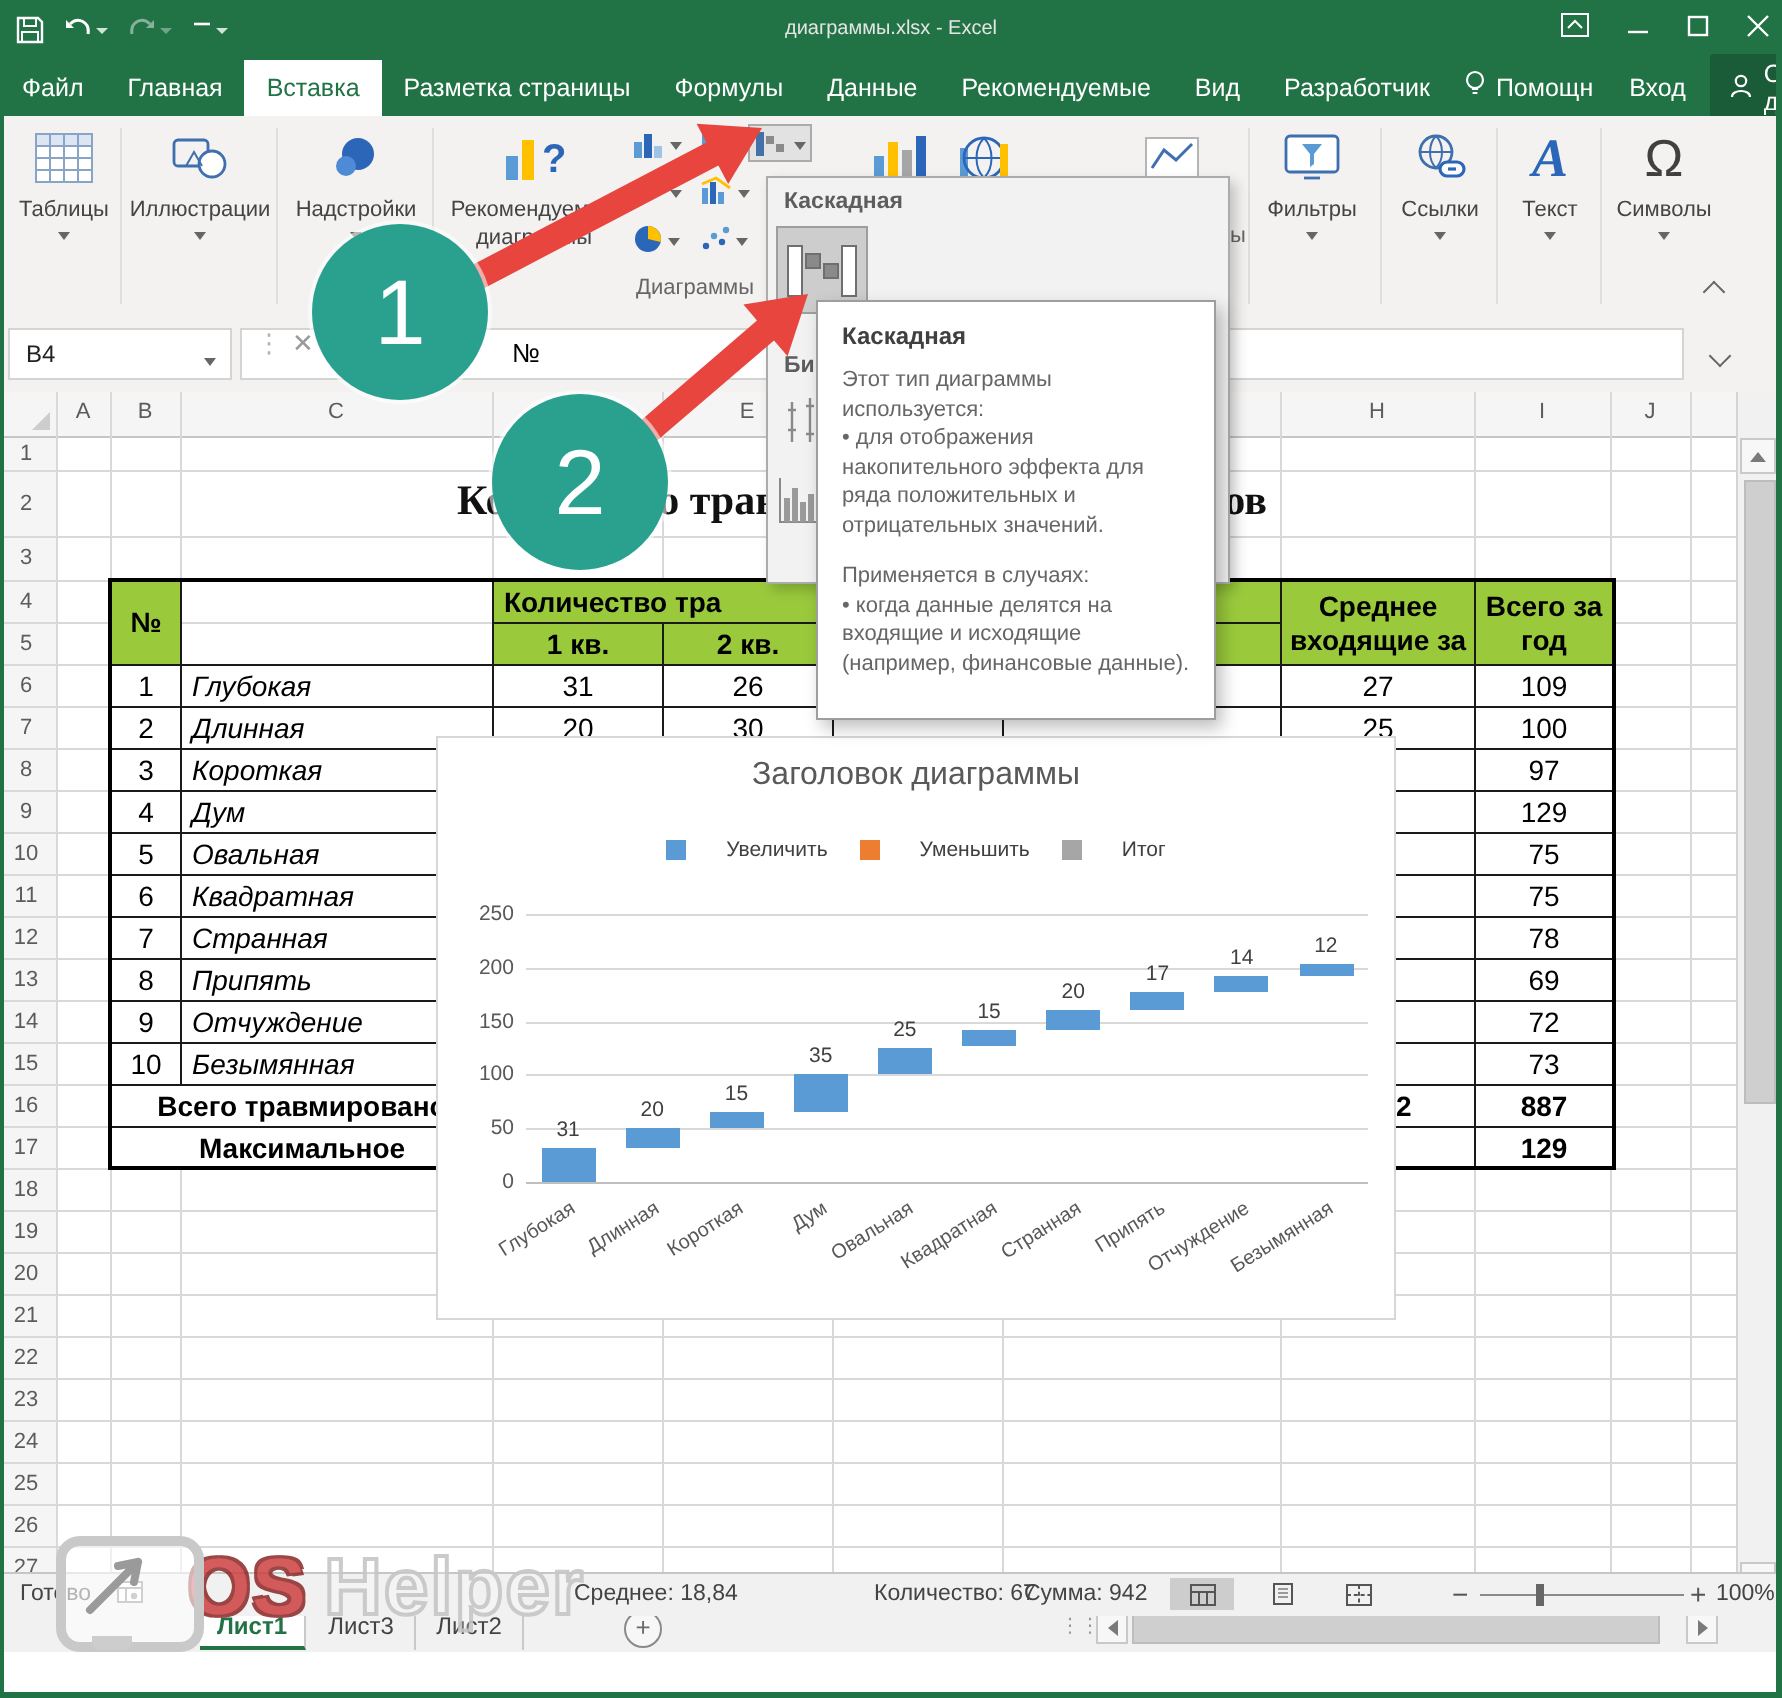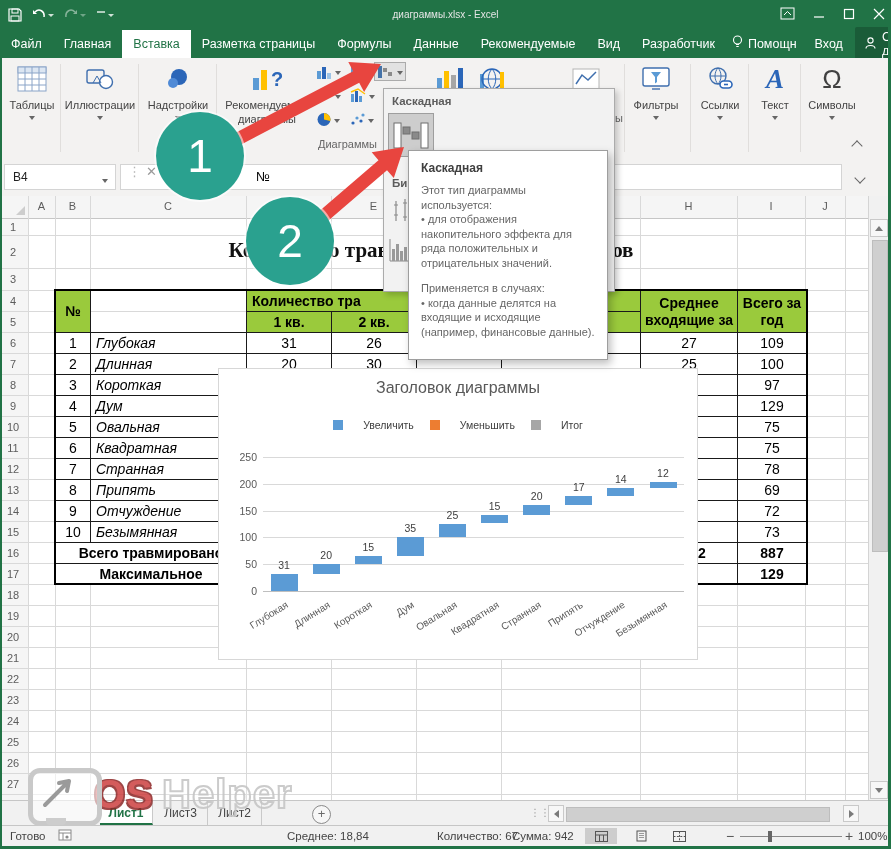--- a/index.html
+++ b/index.html
@@ -79,21 +79,21 @@
   .tt-gap{height:11px;}
   
   #overlay-svg{position:absolute;left:0;top:0;z-index:60;pointer-events:none;}
   .num-circle{position:absolute;width:88px;height:88px;border-radius:50%;background:#2aa18f;color:#fff;display:flex;align-items:center;justify-content:center;font-size:46px;z-index:61;box-shadow:0 0 0 2px rgba(255,255,255,.55);}
   
   .sheetbar{position:absolute;left:0;top:800px;width:888px;height:25px;background:#f1f1f1;border-top:1px solid #c6c6c6;z-index:5;}
   .stab{position:absolute;top:0;height:24px;line-height:24px;text-align:center;font-size:12px;color:#444;border-right:1px solid #c9c9c9;background:#f1f1f1;}
   .stab.active{background:#fff;color:#217346;font-weight:bold;border-bottom:2px solid #217346;box-sizing:border-box;}
   .addsheet{position:absolute;top:4px;width:17px;height:17px;border:1px solid #8a8a8a;border-radius:50%;color:#6a6a6a;font-size:13px;line-height:15px;text-align:center;background:#f7f7f7;}
   .hscroll-btn{position:absolute;top:4px;width:16px;height:17px;background:#f7f7f7;border:1px solid #c9c9c9;box-sizing:border-box;display:flex;align-items:center;justify-content:center;}
-  .statusbar{position:absolute;left:0;top:825px;width:891px;height:21px;background:#f1f1f1;border-top:1px solid #c6c6c6;font-size:11.5px;color:#444;z-index:5;}
+  .statusbar{position:absolute;left:0;top:786px;width:891px;height:21px;background:#f1f1f1;border-top:1px solid #c6c6c6;font-size:11.5px;color:#444;z-index:5;}
   .sb-item{position:absolute;top:4px;}
   .viewbtn{position:absolute;top:2px;width:32px;height:16px;display:flex;align-items:center;justify-content:center;}
   .viewbtn.sel{background:#cdcdcd;}
   .greenedge{position:absolute;background:#217346;z-index:70;}
   
   .wm{position:absolute;top:772px;font-size:40px;font-weight:bold;z-index:56;letter-spacing:1px;}
   .wm-os{left:94px;color:#cd4040;text-shadow:-1.5px -1.5px 0 #8c2626,1.5px 1.5px 0 #8c2626,-1.5px 1.5px 0 #8c2626,1.5px -1.5px 0 #8c2626;opacity:.85;}
   .wm-helper{left:162px;color:rgba(250,250,250,.25);-webkit-text-stroke:2px #c6c6c6;opacity:.9;}
   .logo-box{position:absolute;left:28px;top:768px;width:64px;height:48px;border:5px solid #c9c9c9;border-radius:12px;background:rgba(255,255,255,.6);z-index:62;}
   .logo-tab{position:absolute;left:46px;top:818px;width:20px;height:7px;background:#cdcdcd;border-radius:0 0 4px 4px;z-index:62;}

